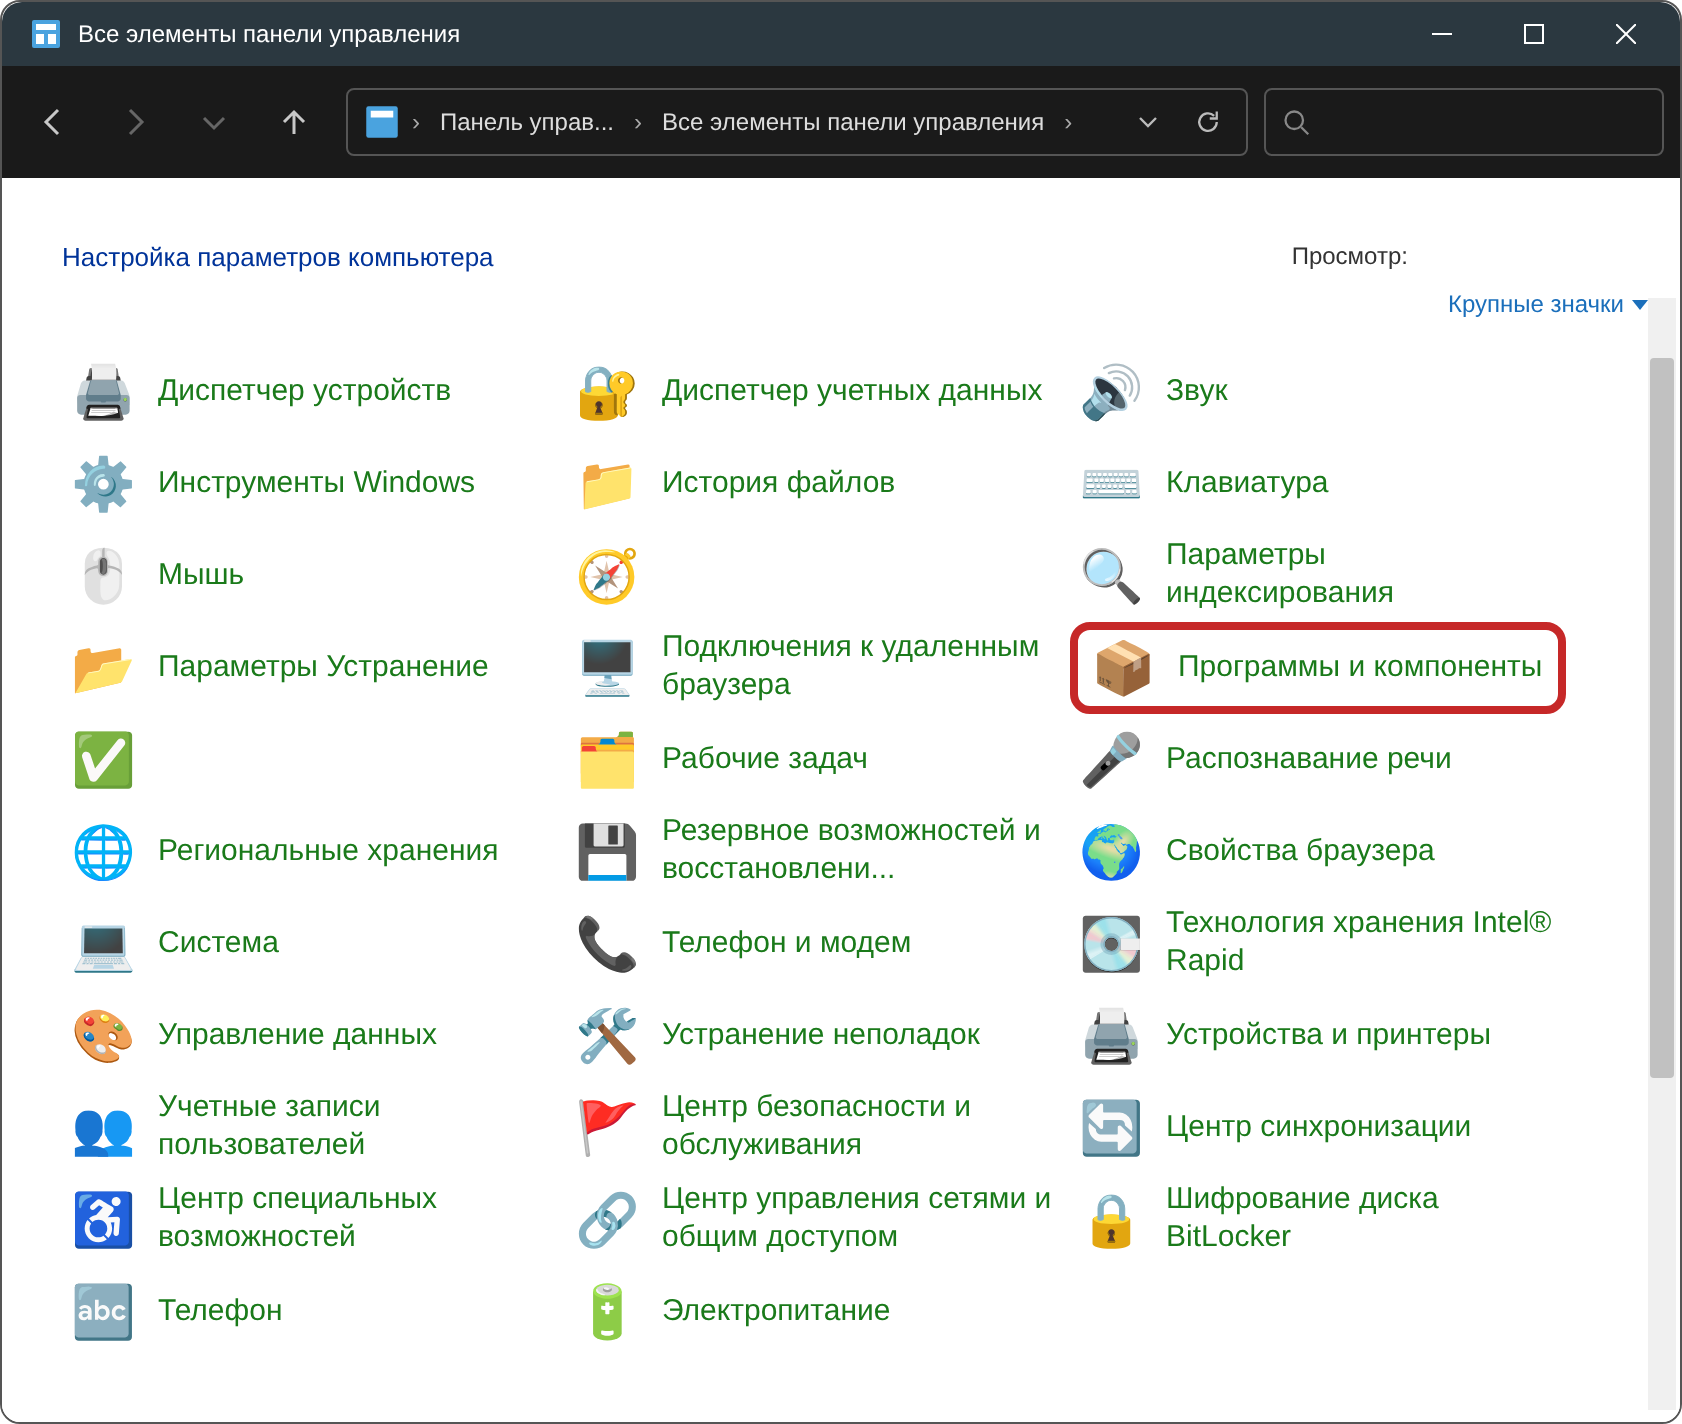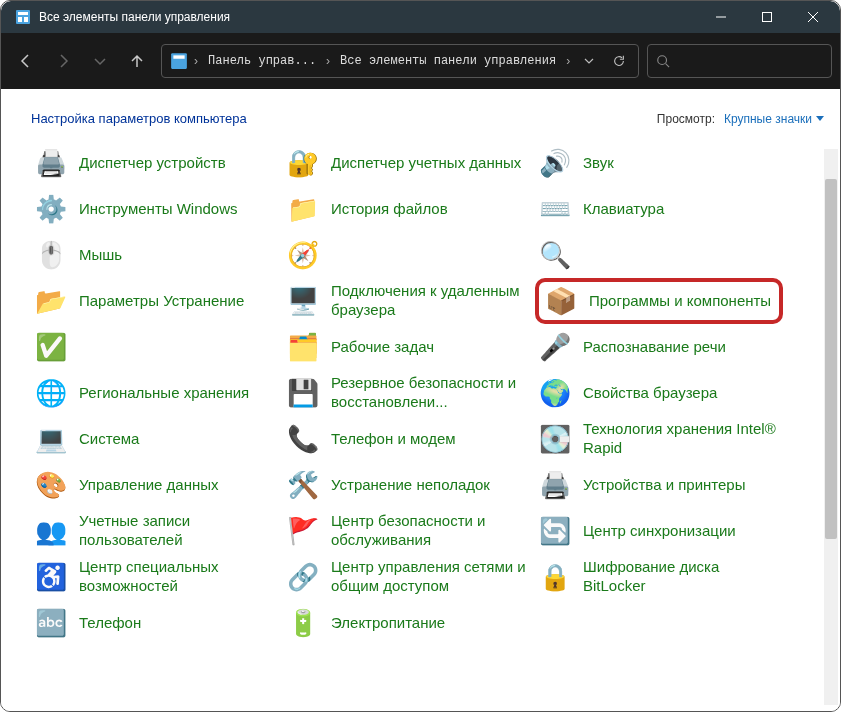--- a/index.html
+++ b/index.html
@@ -62,21 +62,20 @@
   padding: 0 4px;
   margin: 0 4px;
   color: #ddd;
   font-size: 12px;
 }
 .address .seg {
   display: flex; align-items: center;
   padding: 0 6px;
   white-space: nowrap;
   height: 100%;
-  font-family: Liberation Mono, monospace;
 }
 .address .chev { color: #aaa; padding: 0 4px; }
 .address .cp-icon {
   width: 18px; height: 18px; margin: 0 2px 0 4px;
   display:flex;align-items:center;justify-content:center;
 }
 .address .spacer { flex: 1; }
 .address .dropdown, .address .refresh {
   width: 30px; height: 100%;
   display: flex; align-items: center; justify-content: center;
@@ -88,38 +87,38 @@
   border: 1px solid #555;
   border-radius: 4px;
   display: flex; align-items: center;
   padding: 0 8px;
   color: #888;
 }
 .search svg { width: 14px; height: 14px; }
 
 .content {
   background: #fff;
-  padding: 22px 16px 16px 30px;
+  padding: 8px 16px 16px 30px;
   height: calc(100% - 88px);
   overflow: hidden;
   position: relative;
 }
 .header-row {
   display: flex;
   align-items: center;
   margin-bottom: 14px;
 }
 .page-title {
   color: #003399;
   font-size: 13px;
   font-weight: 400;
   flex: 1;
 }
-.view-label { color: #333; font-size: 12px; margin-right: 9px; text-align: right; }
-.view-value { color: #1b6fbb; font-size: 12px; display:flex; align-items:center; gap:4px;}
+.view-label { color: #333; font-size: 12px; margin-right: 20px; text-align: right; }
+.view-value { color: #1b6fbb; font-size: 12px; display:flex; align-items:center; gap:4px;margin-top:48px;}
 .view-value .tri { width:0;height:0;border-left:4px solid transparent;border-right:4px solid transparent;border-top:5px solid #1b6fbb;}
 
 .grid {
   display: grid;
   grid-template-columns: repeat(3, 248px);
   column-gap: 4px;
   row-gap: 0;
 }
 .item {
   display: flex;
@@ -286,20 +285,21 @@
       </div>
       <div class="item">
         <span class="ico">🖱️</span>
         <span class="lbl">Мышь</span>
       </div>
       <div class="item">
         <span class="ico">🧭</span>
       </div>
       <div class="item">
         <span class="ico">🔍</span>
+        <span class="lbl">Параметры индексирования</span>
       </div>
       <div class="item">
         <span class="ico">📂</span>
         <span class="lbl">Параметры Устранение</span>
       </div>
       <div class="item">
         <span class="ico">🖥️</span>
         <span class="lbl">Подключения к удаленным браузера</span>
       </div>
       <div class="item highlighted">
@@ -316,21 +316,21 @@
       <div class="item">
         <span class="ico">🎤</span>
         <span class="lbl">Распознавание речи</span>
       </div>
       <div class="item">
         <span class="ico">🌐</span>
         <span class="lbl">Региональные хранения</span>
       </div>
       <div class="item">
         <span class="ico">💾</span>
-        <span class="lbl">Резервное безопасности и восстановлени...</span>
+        <span class="lbl">Резервное возможностей и восстановлени...</span>
       </div>
       <div class="item">
         <span class="ico">🌍</span>
         <span class="lbl">Свойства браузера</span>
       </div>
       <div class="item">
         <span class="ico">💻</span>
         <span class="lbl">Система</span>
       </div>
       <div class="item">

